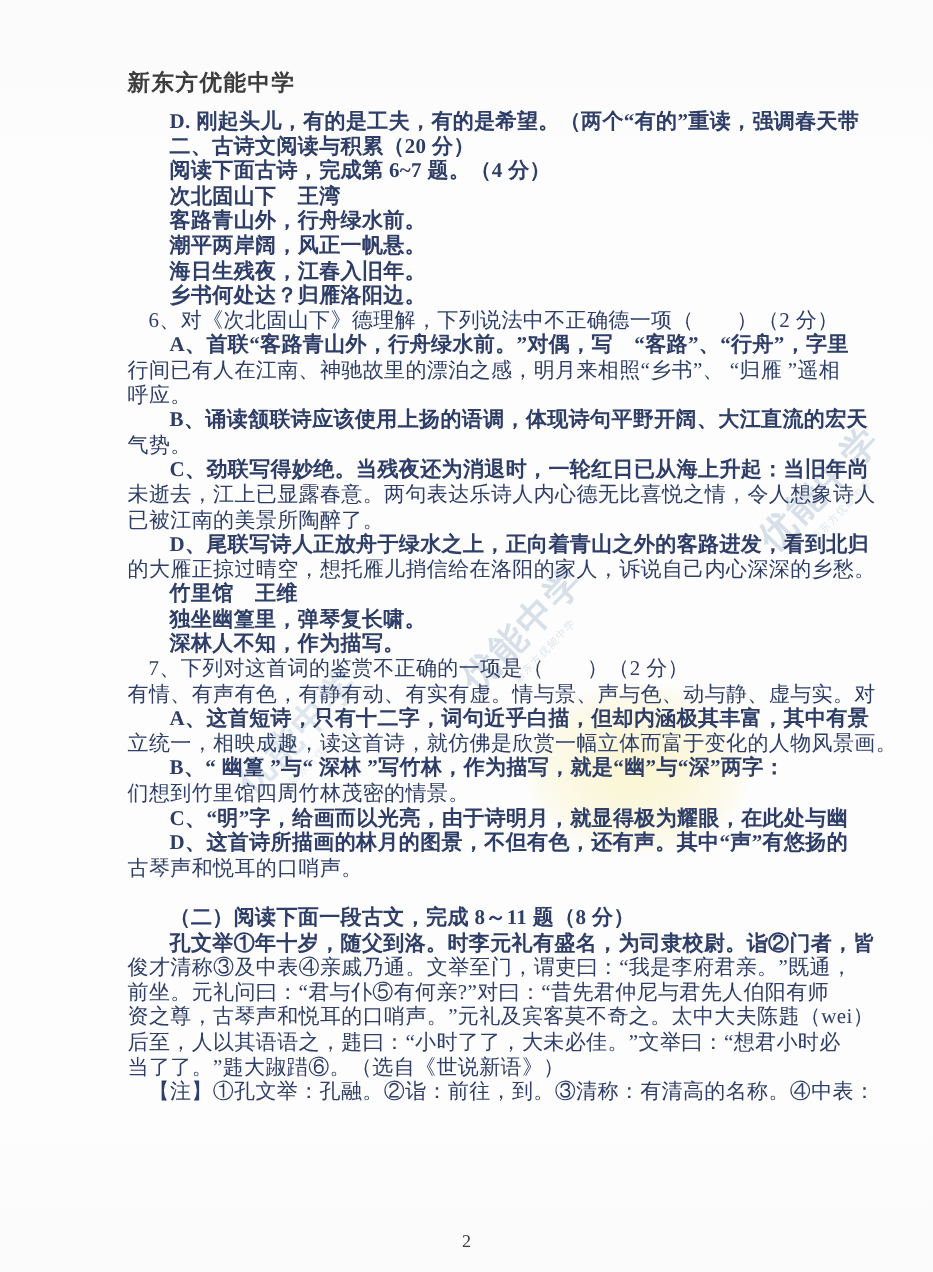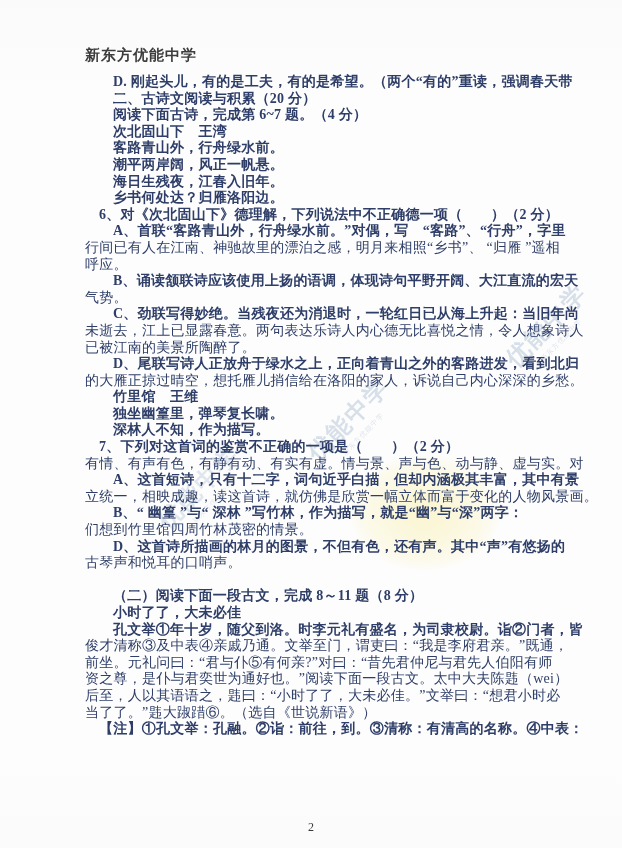--- a/index.html
+++ b/index.html
@@ -37,21 +37,21 @@
     left: 85px;
     top: 74px;
     width: 460px;
     font-size: 14px;
     line-height: 16.6px;
     letter-spacing: 0.25px;
     color: #2e3e68;
     text-align: left;
   }
   .ln { min-height: 16.6px; white-space: nowrap; }
-  .ln.i1 { padding-left: 14px; font-weight: bold; }
+  .ln.i1 { padding-left: 14px; }
   .ln.i2 { padding-left: 28px; font-weight: bold; }
   .ln.blank { height: 16.6px; }
   .page-number {
     position: absolute;
     left: 0;
     right: 0;
     top: 820px;
     text-align: center;
     font-size: 12px;
     color: #3a3a3a;
@@ -133,29 +133,29 @@
       <div class="ln">的大雁正掠过晴空，想托雁儿捎信给在洛阳的家人，诉说自己内心深深的乡愁。</div>
       <div class="ln i2">竹里馆　王维</div>
       <div class="ln i2">独坐幽篁里，弹琴复长啸。</div>
       <div class="ln i2">深林人不知，作为描写。</div>
       <div class="ln i1">7、下列对这首词的鉴赏不正确的一项是（　　）（2 分）</div>
       <div class="ln">有情、有声有色，有静有动、有实有虚。情与景、声与色、动与静、虚与实。对</div>
       <div class="ln i2">A、这首短诗，只有十二字，词句近乎白描，但却内涵极其丰富，其中有景</div>
       <div class="ln">立统一，相映成趣，读这首诗，就仿佛是欣赏一幅立体而富于变化的人物风景画。</div>
       <div class="ln i2">B、“ 幽篁 ”与“ 深林 ”写竹林，作为描写，就是“幽”与“深”两字：</div>
       <div class="ln">们想到竹里馆四周竹林茂密的情景。</div>
+      <div class="ln i2">C、“明”字，给画而以光亮，由于诗明月，就显得极为耀眼，在此处与幽</div>
       <div class="ln i2">D、这首诗所描画的林月的图景，不但有色，还有声。其中“声”有悠扬的</div>
       <div class="ln">古琴声和悦耳的口哨声。</div>
       <div class="ln blank"></div>
       <div class="ln i2">（二）阅读下面一段古文，完成 8～11 题（8 分）</div>
-      <div class="ln i2">小时了了，大未必佳</div>
       <div class="ln i2">孔文举①年十岁，随父到洛。时李元礼有盛名，为司隶校尉。诣②门者，皆</div>
       <div class="ln">俊才清称③及中表④亲戚乃通。文举至门，谓吏曰：“我是李府君亲。”既通，</div>
       <div class="ln">前坐。元礼问曰：“君与仆⑤有何亲?”对曰：“昔先君仲尼与君先人伯阳有师</div>
-      <div class="ln">资之尊，是仆与君奕世为通好也。”阅读下面一段古文。太中大夫陈韪（wei）</div>
+      <div class="ln">资之尊，古琴声和悦耳的口哨声。”元礼及宾客莫不奇之。太中大夫陈韪（wei）</div>
       <div class="ln">后至，人以其语语之，韪曰：“小时了了，大未必佳。”文举曰：“想君小时必</div>
       <div class="ln">当了了。”韪大踧踖⑥。（选自《世说新语》）</div>
       <div class="ln i1">【注】①孔文举：孔融。②诣：前往，到。③清称：有清高的名称。④中表：</div>
     </div>
 
   <div class="page-number">2</div>
 
 </div>
 
 </body></html>

